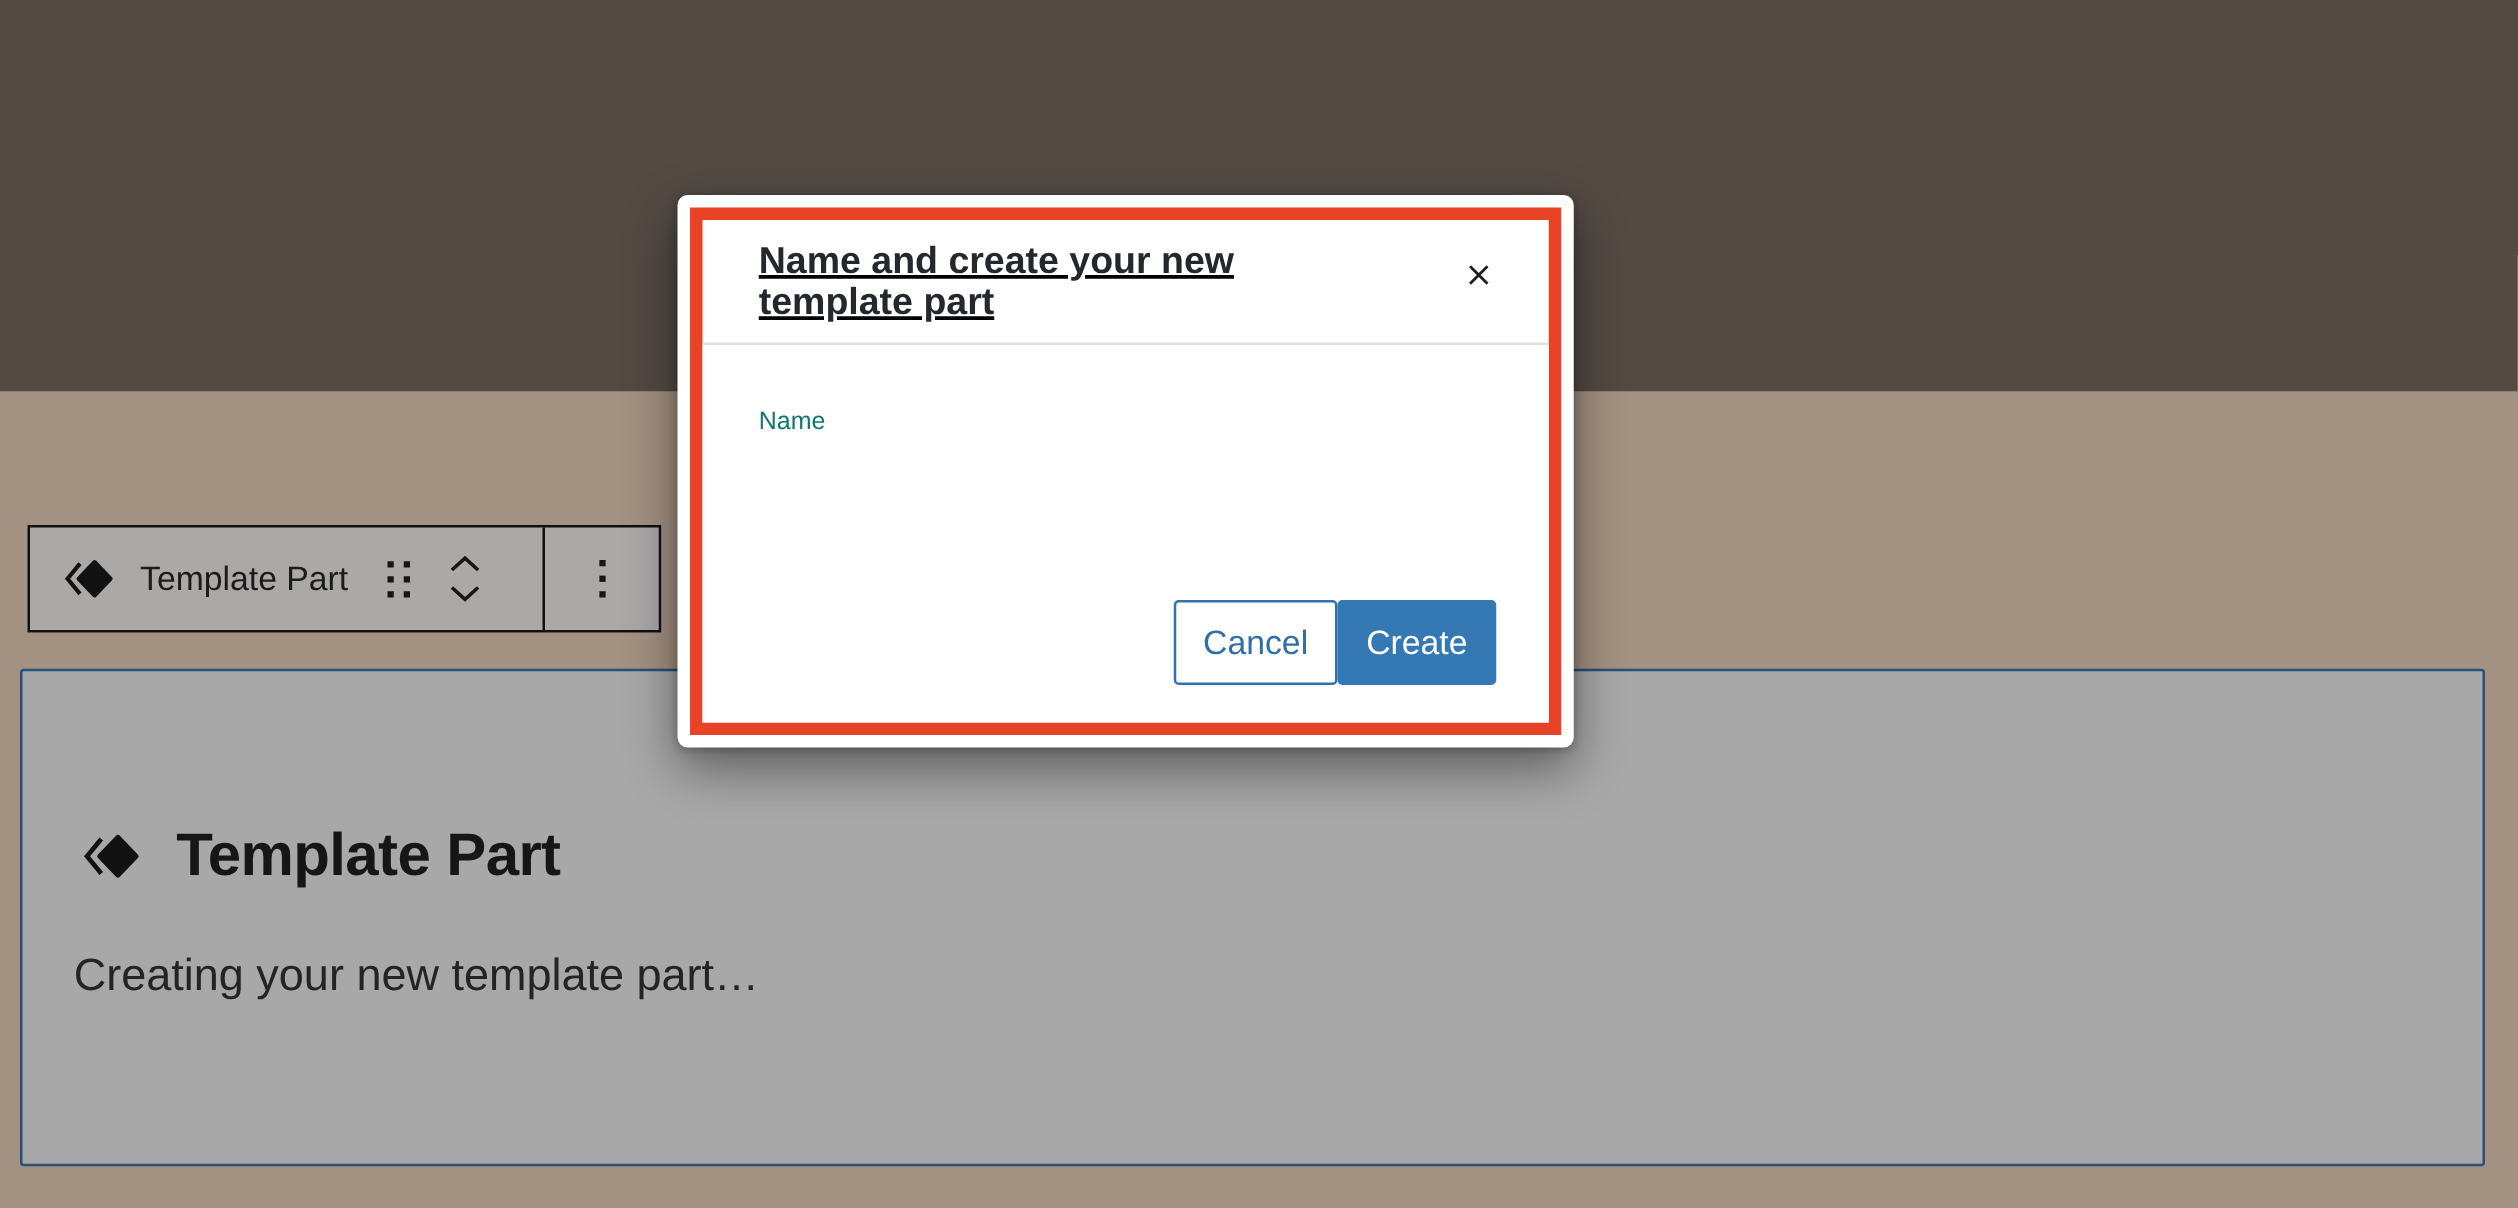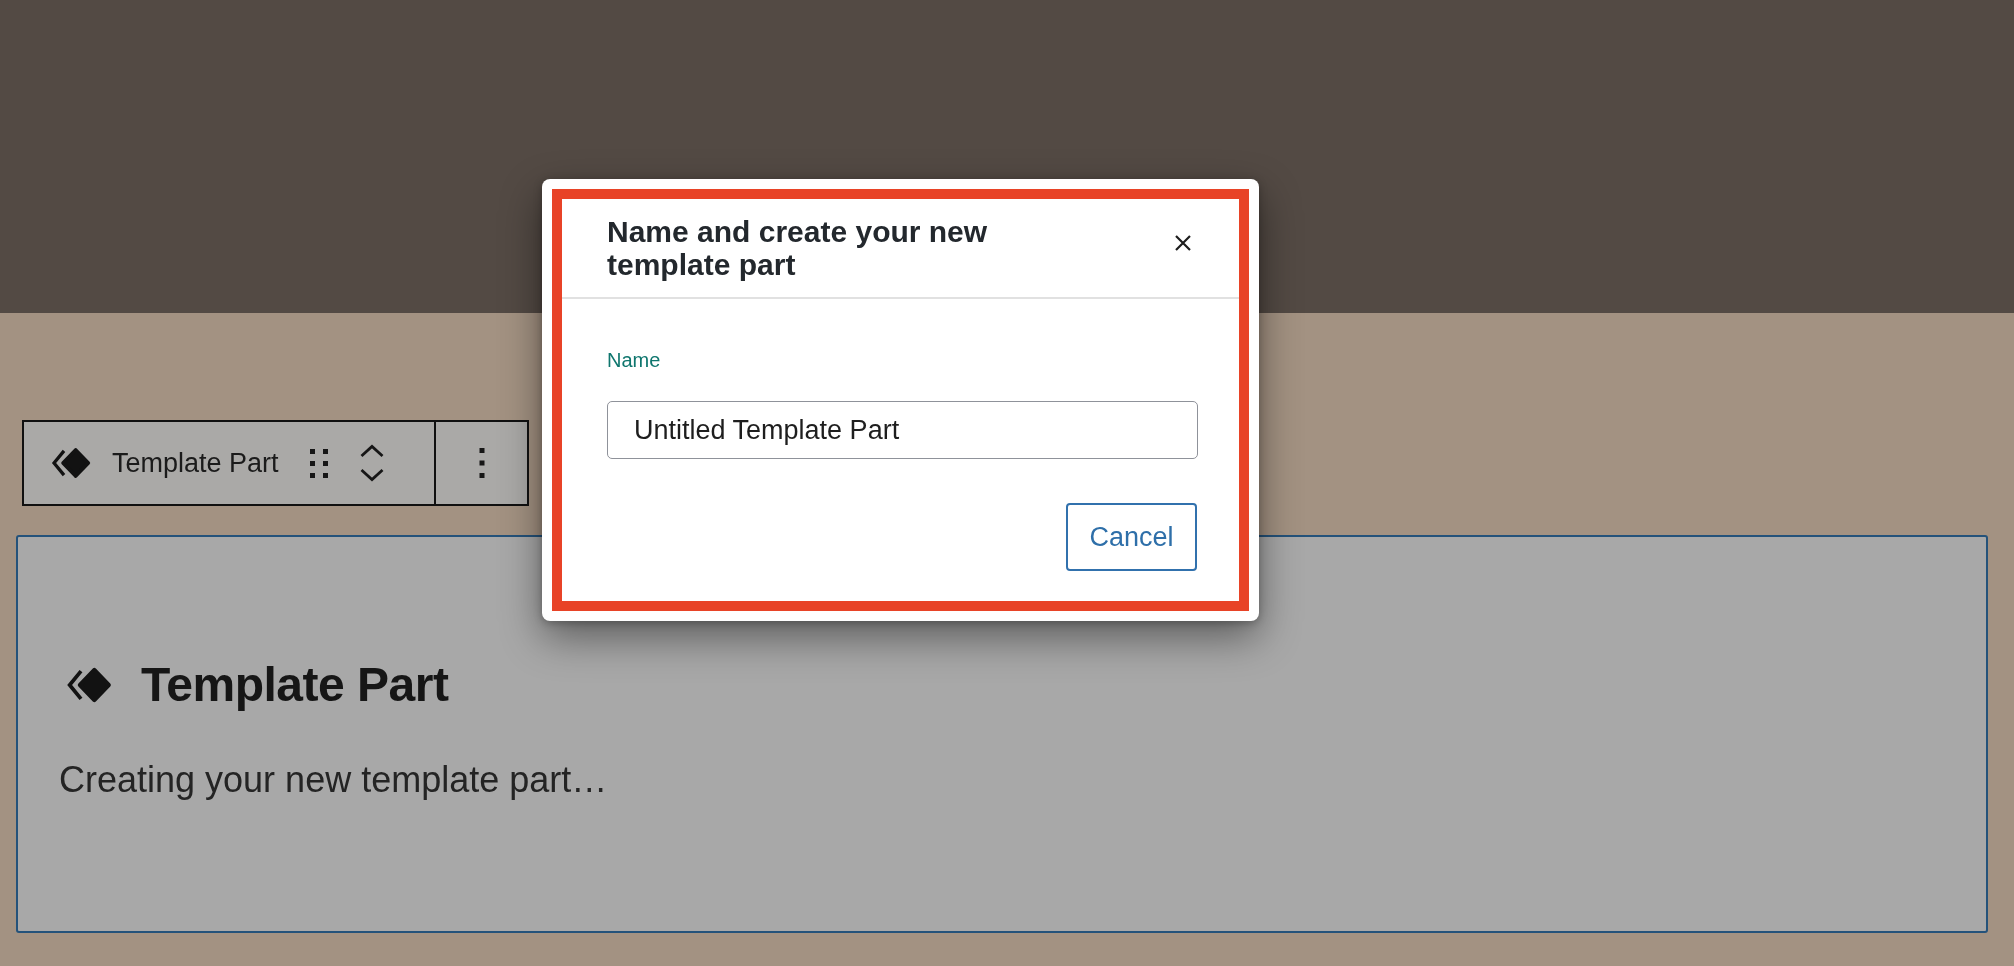--- a/index.html
+++ b/index.html
@@ -28,23 +28,24 @@
     position:absolute;left:16px;top:535px;width:1972px;height:398px;
     box-sizing:border-box;border:2px solid #24527a;border-radius:3px;
     background:#a8a8a8;
   }
   .tp-heading{position:absolute;left:47px;top:120px;display:flex;align-items:center;gap:28px;}
   .tp-heading .hd-icon{width:48px;height:46px;flex:none;}
   .tp-title{font-size:48px;font-weight:600;color:#161616;letter-spacing:-0.5px;white-space:nowrap;}
   .tp-status{position:absolute;left:41px;top:222px;font-size:36px;color:#242424;white-space:nowrap;}
   
   .modal{
-    position:absolute;left:542px;top:179px;width:717px;height:442px;
+    position:absolute;left:542px;top:156px;width:717px;height:442px;
     box-sizing:border-box;background:#ffffff;border-radius:8px;padding:10px;
     box-shadow:0 16px 42px rgba(0,0,0,0.45),0 2px 8px rgba(0,0,0,0.25);
+    text-decoration:underline;
   }
   .red-frame{
     width:100%;height:100%;box-sizing:border-box;
     border:10px solid #e84327;background:#ffffff;
     display:flex;flex-direction:column;
   }
   .modal-header{
     flex:none;height:100px;box-sizing:border-box;position:relative;
     border-bottom:2px solid #e1e1e1;display:flex;align-items:center;
     padding-left:45px;
@@ -139,19 +140,19 @@
     <div class="modal-header">
       <div class="modal-title">Name and create your new template part</div>
       <button class="modal-close" aria-label="Close">
         <svg width="24" height="24" viewBox="0 0 24 24">
           <path d="M5 5 L19 19 M19 5 L5 19" stroke="#1e1e1e" stroke-width="2.2" fill="none"></path>
         </svg>
       </button>
     </div>
     <div class="modal-body">
       <div class="field-label">Name</div>
-      <input class="name-input" type="text" value="Untitled Template Part" style="">
       <div class="modal-actions">
         <button class="btn btn-cancel">Cancel</button>
+        <button class="btn btn-create">Create</button>
       </div>
     </div>
   </div>
 </div>
 
 </body></html>

